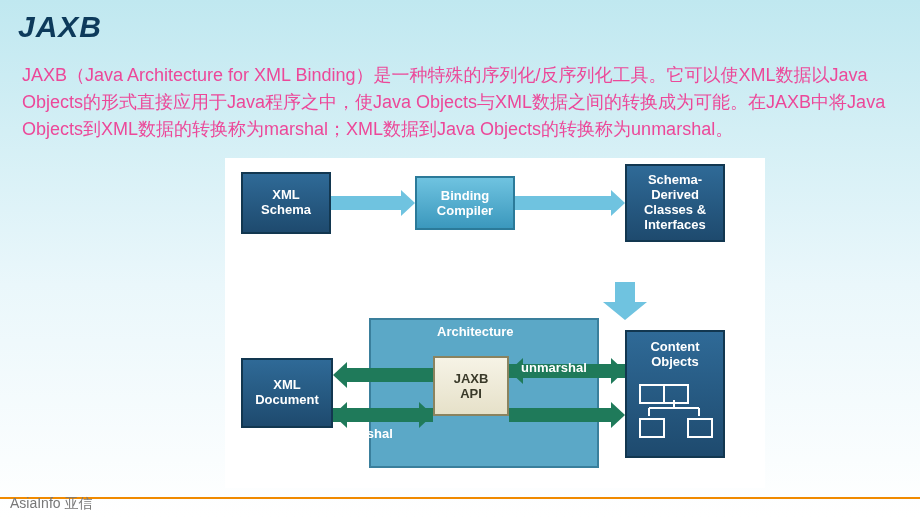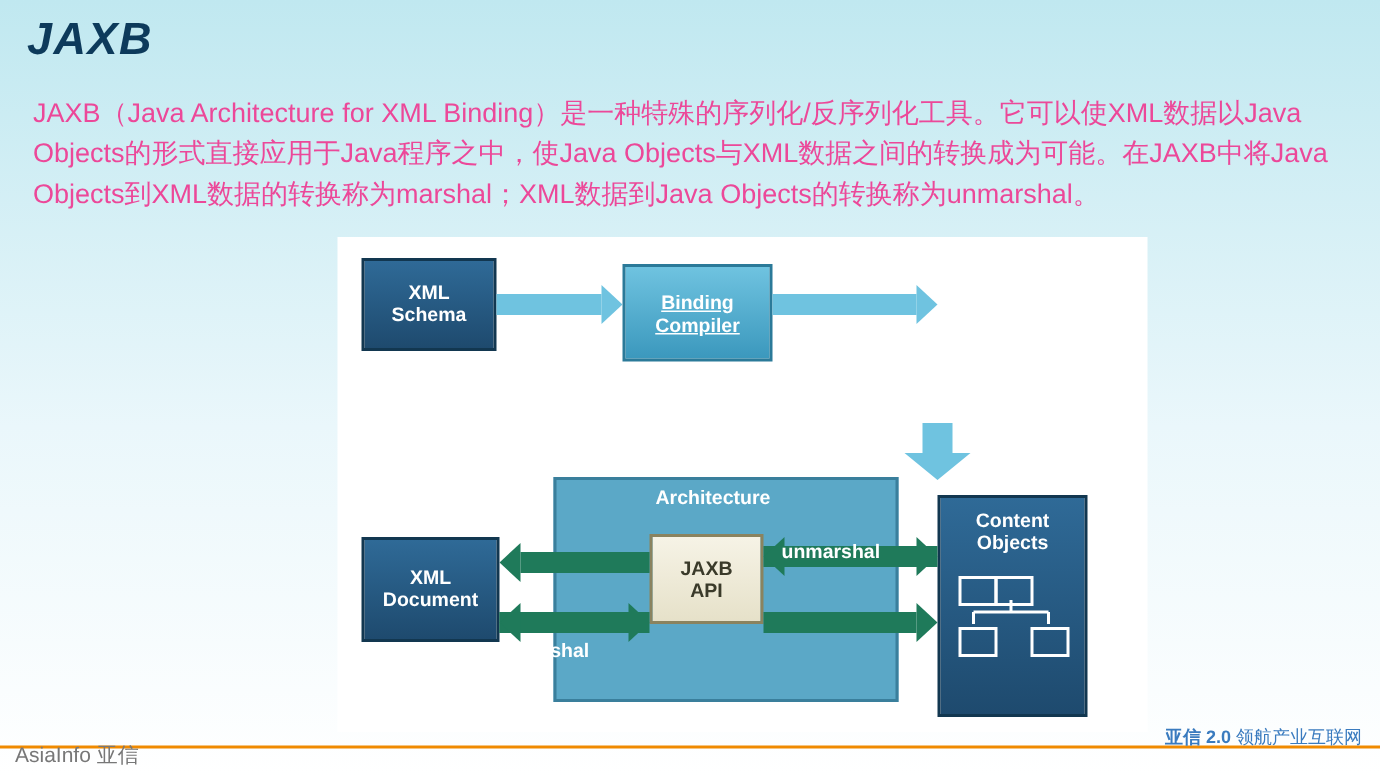--- a/index.html
+++ b/index.html
@@ -25,22 +25,26 @@
 </head>
 <body>
 
 <div class="title">JAXB</div>
 <div class="paragraph">JAXB（Java Architecture for XML Binding）是一种特殊的序列化/反序列化工具。它可以使XML数据以Java Objects的形式直接应用于Java程序之中，使Java Objects与XML数据之间的转换成为可能。在JAXB中将Java Objects到XML数据的转换称为marshal；XML数据到Java Objects的转换称为unmarshal。</div>
 
 <div class="diagram">
 
   <div class="box darkblue" style="left: 16px; top: 14px; width: 90px; height: 62px; white-space: pre-line;">XML
 Schema</div>
-  <div class="box lightblue" style="left: 190px; top: 18px; width: 100px; height: 65px; white-space: pre-line; text-decoration: underline;">Binding
+  <div class="box lightblue" style="left: 190px; top: 18px; width: 100px; height: 54px; white-space: pre-line;">Binding
 Compiler</div>
+  <div class="box darkblue" style="left: 400px; top: 6px; width: 100px; height: 78px; white-space: pre-line;">Schema-
+Derived
+Classes &amp;
+Interfaces</div>
 
   <svg style="left:106px;top:30px" width="84" height="30">
     <defs>
         <marker id="ah1" markerWidth="10" markerHeight="10" refX="8" refY="5" orient="auto">
           <path d="M0,0 L10,5 L0,10 Z" fill="#6fc3e0"></path>
         </marker>
       </defs>
     <rect x="0" y="8" width="70" height="14" fill="#6fc3e0"></rect>
     <path d="M70,2 L84,15 L70,28 Z" fill="#6fc3e0"></path>
   </svg>
@@ -55,21 +59,21 @@
   </svg>
 
   <div class="box appbox" style="left:144px;top:160px;width:230px;height:150px"></div>
   <div class="label" style="left:212px;top:166px">Architecture</div>
   <div class="box jaxb" style="left: 208px; top: 198px; width: 76px; height: 60px; white-space: pre-line;">JAXB
 API</div>
 
   <div class="box darkblue" style="left: 16px; top: 200px; width: 92px; height: 70px; white-space: pre-line;">XML
 Document</div>
 
-  <div class="box darkblue" style="left: 400px; top: 172px; width: 100px; height: 148px; align-items: flex-start; padding-top: 8px; white-space: pre-line;">Content
+  <div class="box darkblue" style="left: 400px; top: 172px; width: 100px; height: 128px; align-items: flex-start; padding-top: 8px; white-space: pre-line;">Content
 Objects</div>
   <div class="content-tree" style="left:418px;top:226px;width:64px;height:60px">
     <div class="ct-box" style="left:20px;top:0"></div>
     <svg style="left:0;top:16px" width="64" height="20">
         <path d="M31,0 L31,8 M6,8 L56,8 M6,8 L6,16 M56,8 L56,16" stroke="#fff" stroke-width="2" fill="none"></path>
       </svg>
     <div class="ct-box" style="left:-4px;top:34"></div>
     <div class="ct-box" style="left:-4px;top:34px"></div>
     <div class="ct-box" style="left:44px;top:34px"></div>
   </div>
@@ -102,17 +106,13 @@
   <div class="label" style="left:296px;top:202px">unmarshal</div>
   <svg style="left:284px;top:244px" width="116" height="26">
     <rect x="0" y="6" width="102" height="14" fill="#1f7a5a"></rect>
     <path d="M102,0 L116,13 L102,26 Z" fill="#1f7a5a"></path>
   </svg>
 </div>
 
 <div class="footer">
   <div class="bar"></div>
   <div class="logo">AsiaInfo 亚信</div>
-  <div class="txt">
-    <span class="brand">亚信 2.0</span>
-    <span>领航产业互联网</span>
-  </div>
 </div>
 
 </body></html>

